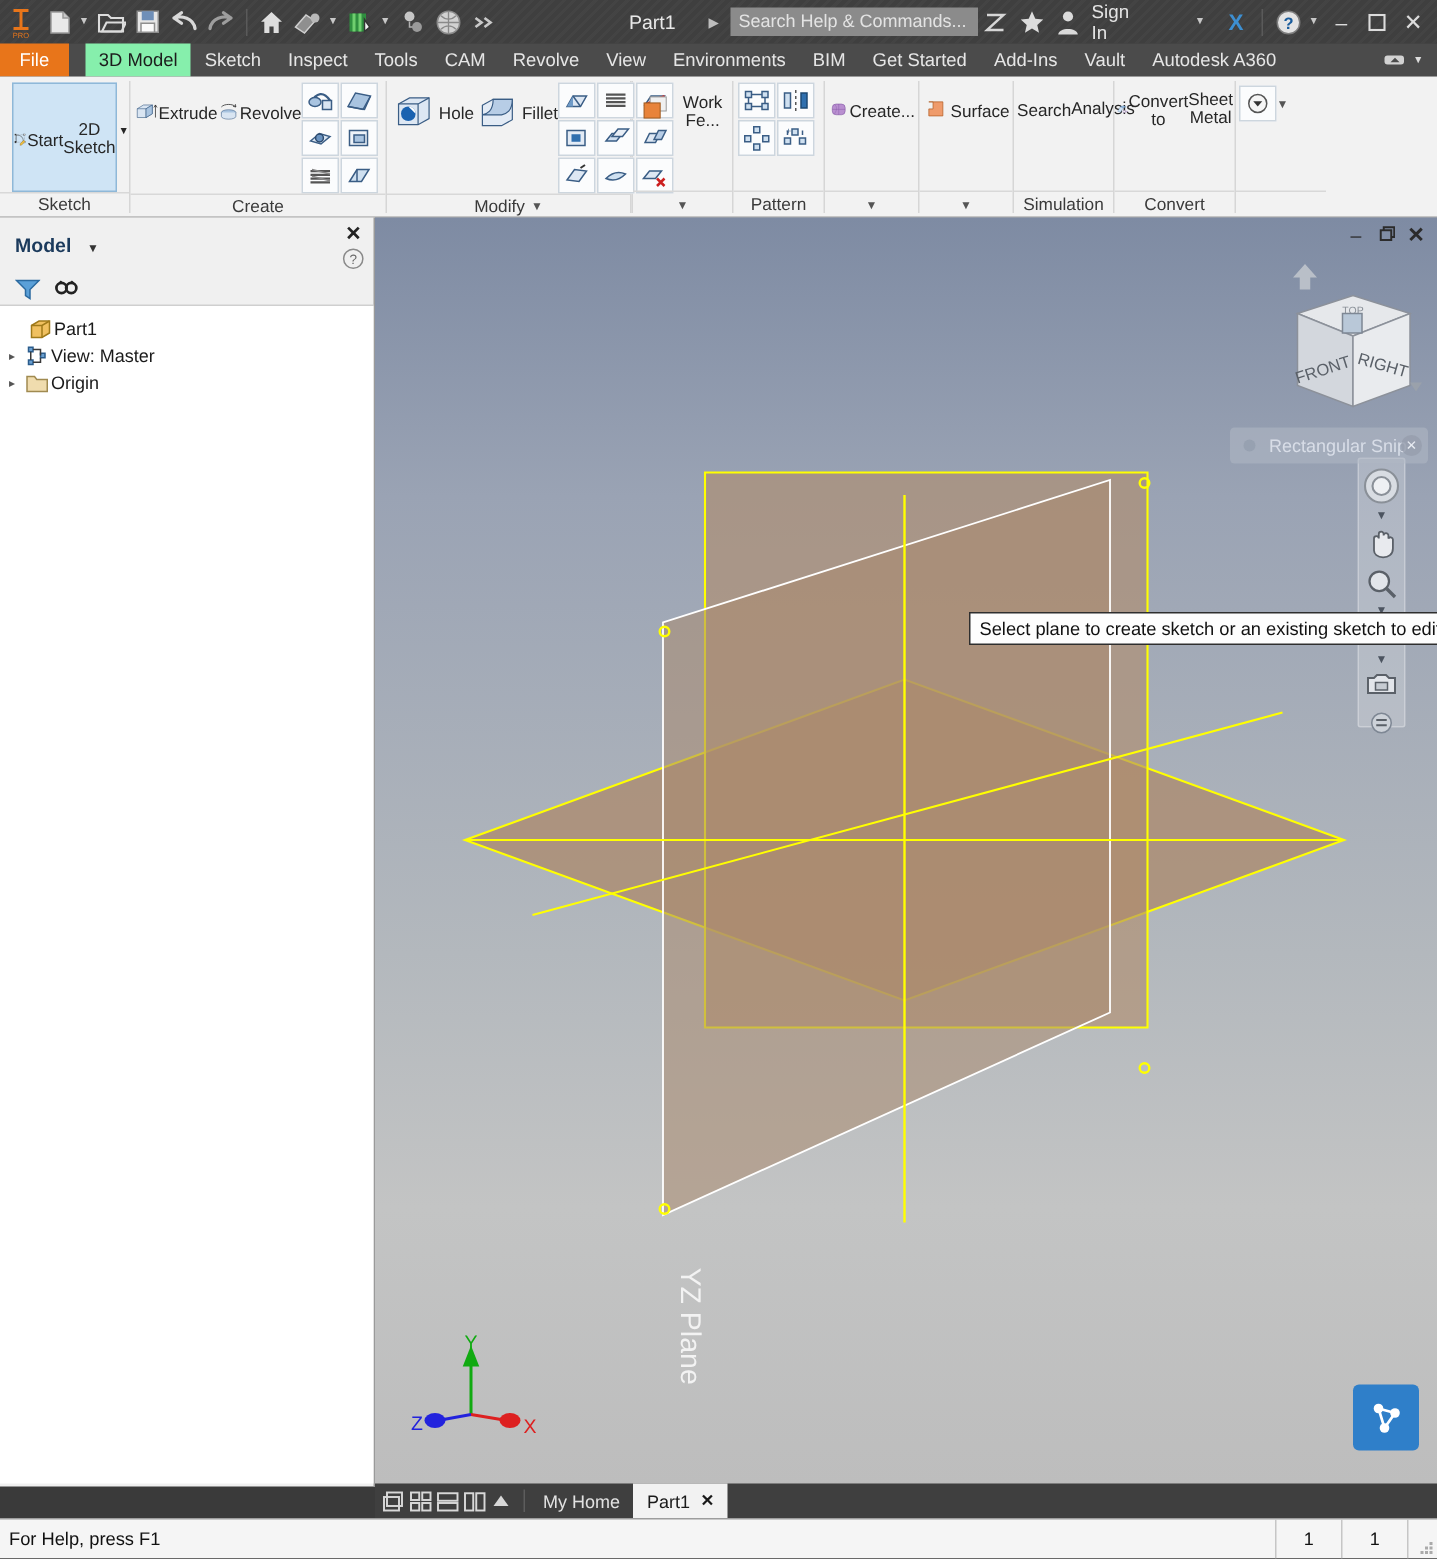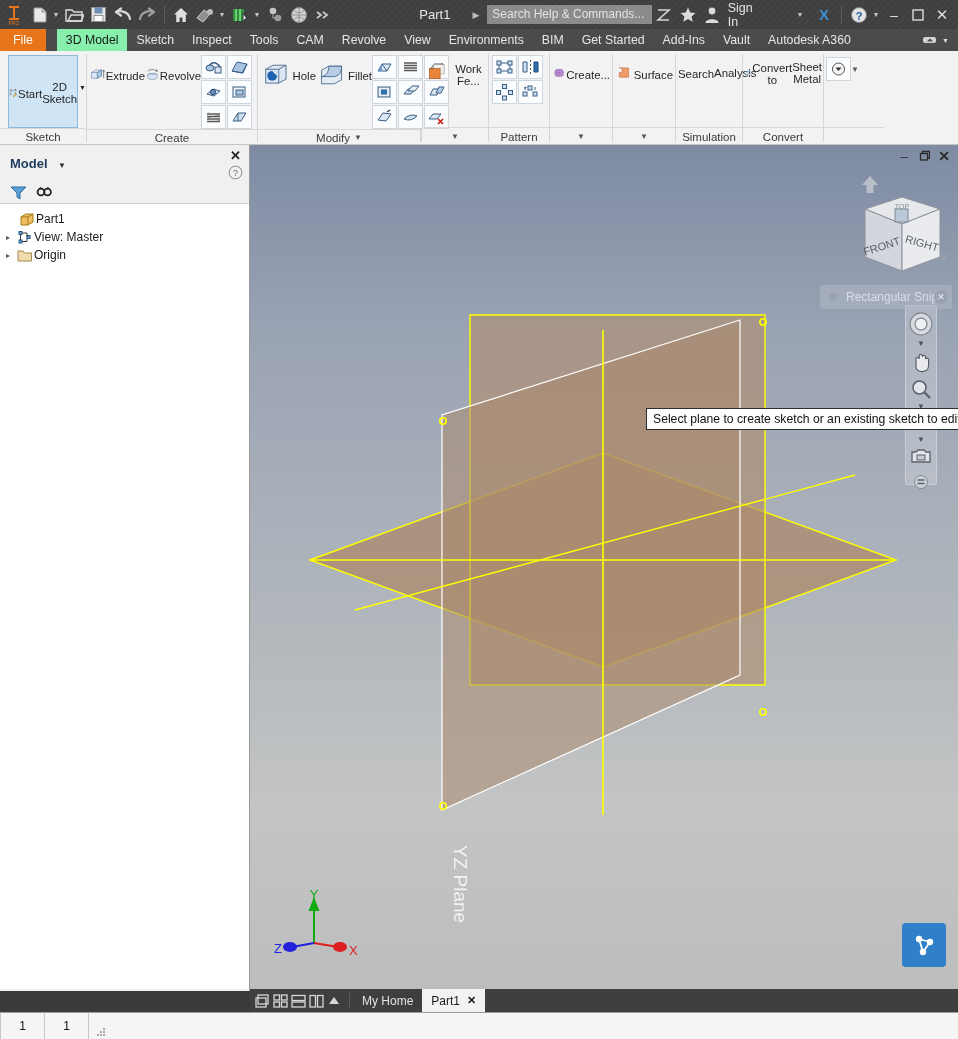--- a/index.html
+++ b/index.html
@@ -869,20 +869,21 @@
     </div>
     <div class="dsep"></div>
     <div class="dtab">My Home</div>
     <div class="dtab active">
       <span>Part1</span>
       <span class="x">✕</span>
     </div>
   </div>
 
   <div class="statusbar">
+    <div class="status-text">For Help, press F1</div>
     <div class="status-cell">1</div>
     <div class="status-cell">1</div>
     <div class="status-grip">
       <svg width="14" height="14" viewBox="0 0 14 14" style="position:absolute;right:2px;bottom:2px">
         <g fill="#aaa">
             <rect x="8" y="8" width="2" height="2"></rect>
             <rect x="11" y="8" width="2" height="2"></rect>
             <rect x="11" y="5" width="2" height="2"></rect>
             <rect x="8" y="11" width="2" height="2"></rect>
             <rect x="11" y="11" width="2" height="2"></rect>

